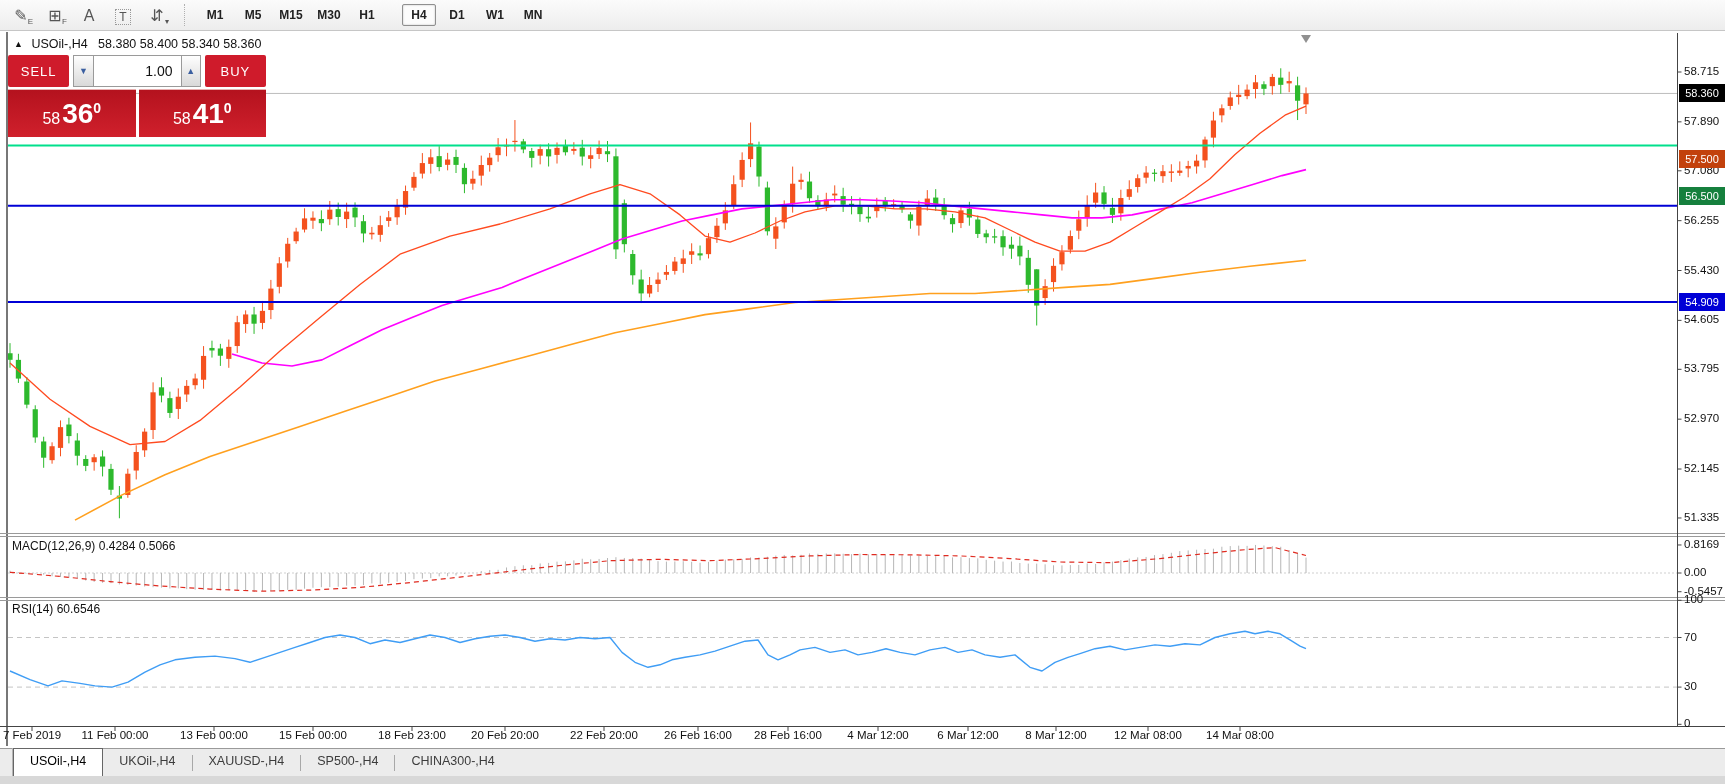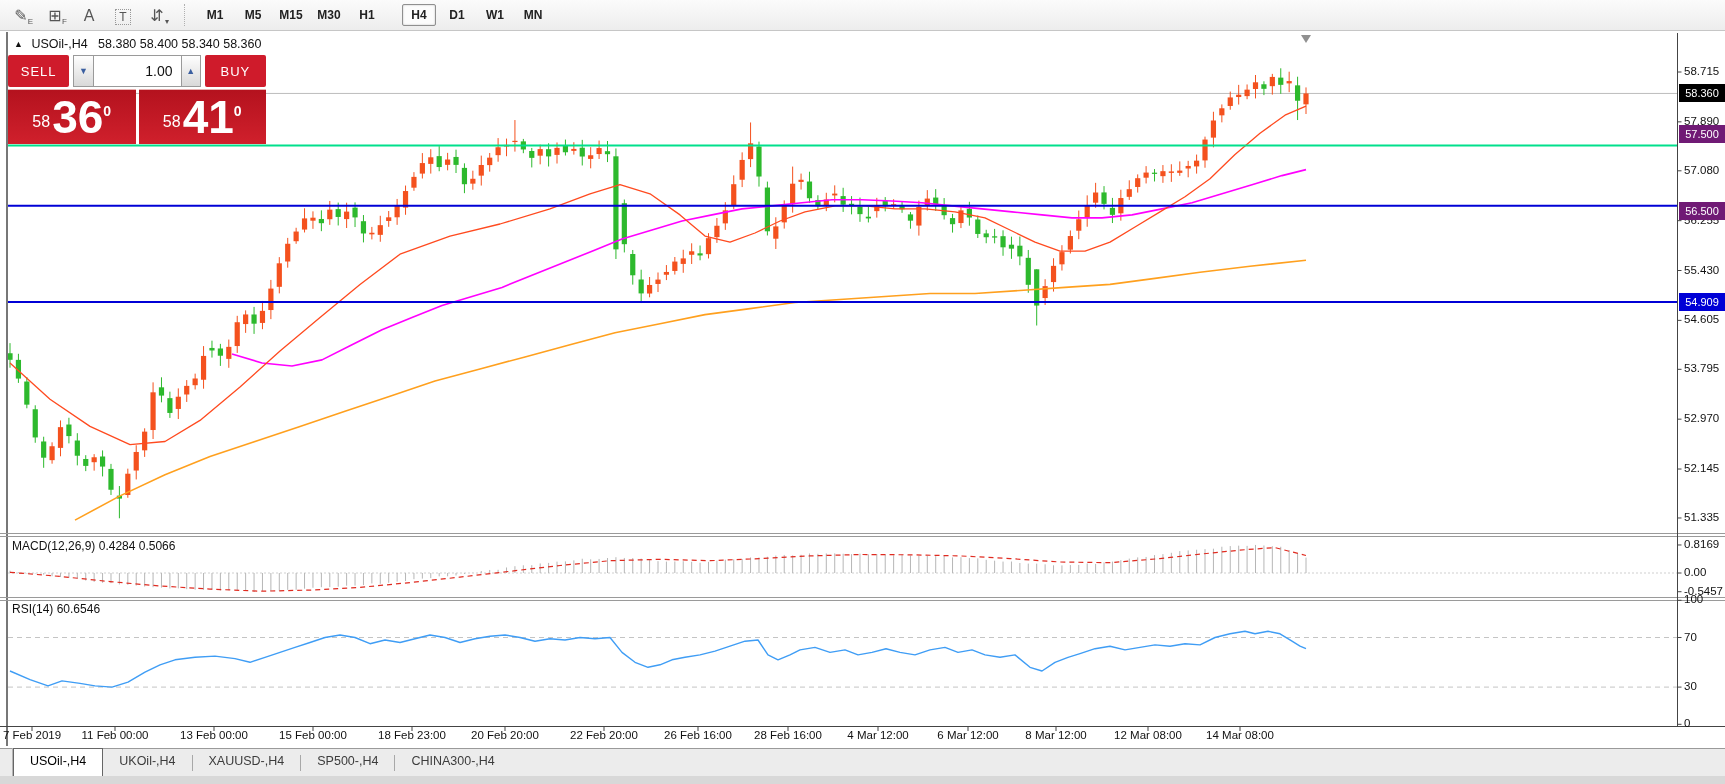--- a/index.html
+++ b/index.html
@@ -37,25 +37,25 @@
 
   
   .trade { position:absolute; left:8px; top:55px; width:258px; }
   .trade-row1 { display:flex; height:32px; }
   .btn-sell,.btn-buy { width:64px; background:#cf1b2b; color:#fff; font-size:13px;
     display:flex; align-items:center; justify-content:center; letter-spacing:1px; border-radius:2px; }
   .spin { width:21px; background:linear-gradient(#fefefe,#d9d9d9); border:1px solid #9a9a9a;
     display:flex; align-items:center; justify-content:center; font-size:9px; color:#3b5fa0; }
   .vol-input { width:87px; border:1px solid #9a9a9a; border-left:none; border-right:none;
     text-align:right; padding-right:8px; font-size:14px; color:#111; }
-  .trade-row2 { display:flex; margin-top:2px; height:55px; gap:3px; }
+  .trade-row2 { display:flex; margin-top:2px; height:48px; gap:3px; }
   .price-panel { flex:1; background:linear-gradient(#b4121e,#d0202c); color:#fff;
     display:flex; align-items:center; justify-content:center; border-top:1px solid #e8b0b0; }
   .price-panel .small { font-size:16px; margin-right:2px; margin-top:10px; }
-  .price-panel .big { font-size:46px; font-weight:bold; line-height:36px; }
+  .price-panel .big { font-size:28px; font-weight:bold; line-height:36px; }
   .price-panel .sup { font-size:14px; font-weight:bold; margin-top:-12px; }
 
   
   .tabbar { position:absolute; left:0; top:748px; width:1725px; height:28px;
     background:#ececec; border-top:1px solid #9a9a9a; display:flex; align-items:flex-end; }
   .tab-gutter { width:13px; height:28px; border-right:1px solid #b5b5b5; }
   .tab { height:27px; padding:5px 16px 0 16px; font-size:12.5px; color:#3c3c3c; }
   .tab.active { background:#fff; border:1px solid #666; border-bottom:none; color:#000; height:28px; }
   .tab-sep { width:1px; height:16px; background:#a8a8a8; margin-bottom:5px; }
   .bottom-strip { position:absolute; left:0; top:776px; width:1725px; height:8px; background:#d8d8d8; }
@@ -684,22 +684,22 @@
       <div class="abs axis-lbl" style="left: 1684px; top: 213.658px;">56.255</div>
       <div class="abs axis-lbl" style="left: 1684px; top: 263.513px;">55.430</div>
       <div class="abs axis-lbl" style="left: 1684px; top: 313.367px;">54.605</div>
       <div class="abs axis-lbl" style="left: 1684px; top: 362.316px;">53.795</div>
       <div class="abs axis-lbl" style="left: 1684px; top: 412.17px;">52.970</div>
       <div class="abs axis-lbl" style="left: 1684px; top: 462.025px;">52.145</div>
       <div class="abs axis-lbl" style="left: 1684px; top: 510.973px;">51.335</div>
     </div>
   <div id="badge-labels">
       <div class="badge" style="top: 93.4527px; background: rgb(0, 0, 0);">58.360</div>
-      <div class="badge" style="top: 134px; background: #701a75;">57.500</div>
-      <div class="badge" style="top: 211px; background: #701a75;">56.500</div>
+      <div class="badge" style="top: 159px; background: #c2410c;">57.500</div>
+      <div class="badge" style="top: 196px; background: #15803d;">56.500</div>
       <div class="badge" style="top: 301.997px; background: rgb(0, 0, 214);">54.909</div>
     </div>
   <div id="macd-axis">
       <div class="abs axis-lbl" style="left: 1684px; top: 537.98px;">0.8169</div>
       <div class="abs axis-lbl" style="left: 1684px; top: 566px;">0.00</div>
       <div class="abs axis-lbl" style="left: 1684px; top: 584.718px;">-0.5457</div>
     </div>
   <div id="rsi-axis">
       <div class="abs axis-lbl" style="left: 1684px; top: 593.3px;">100</div>
       <div class="abs axis-lbl" style="left: 1684px; top: 630.5px;">70</div>

